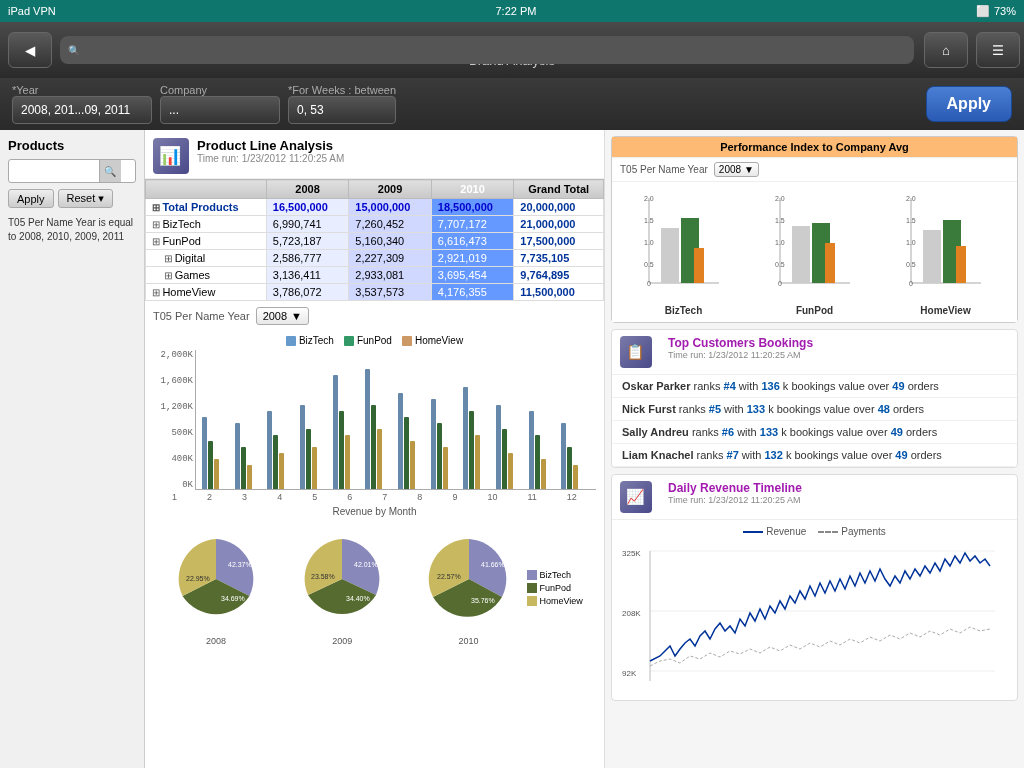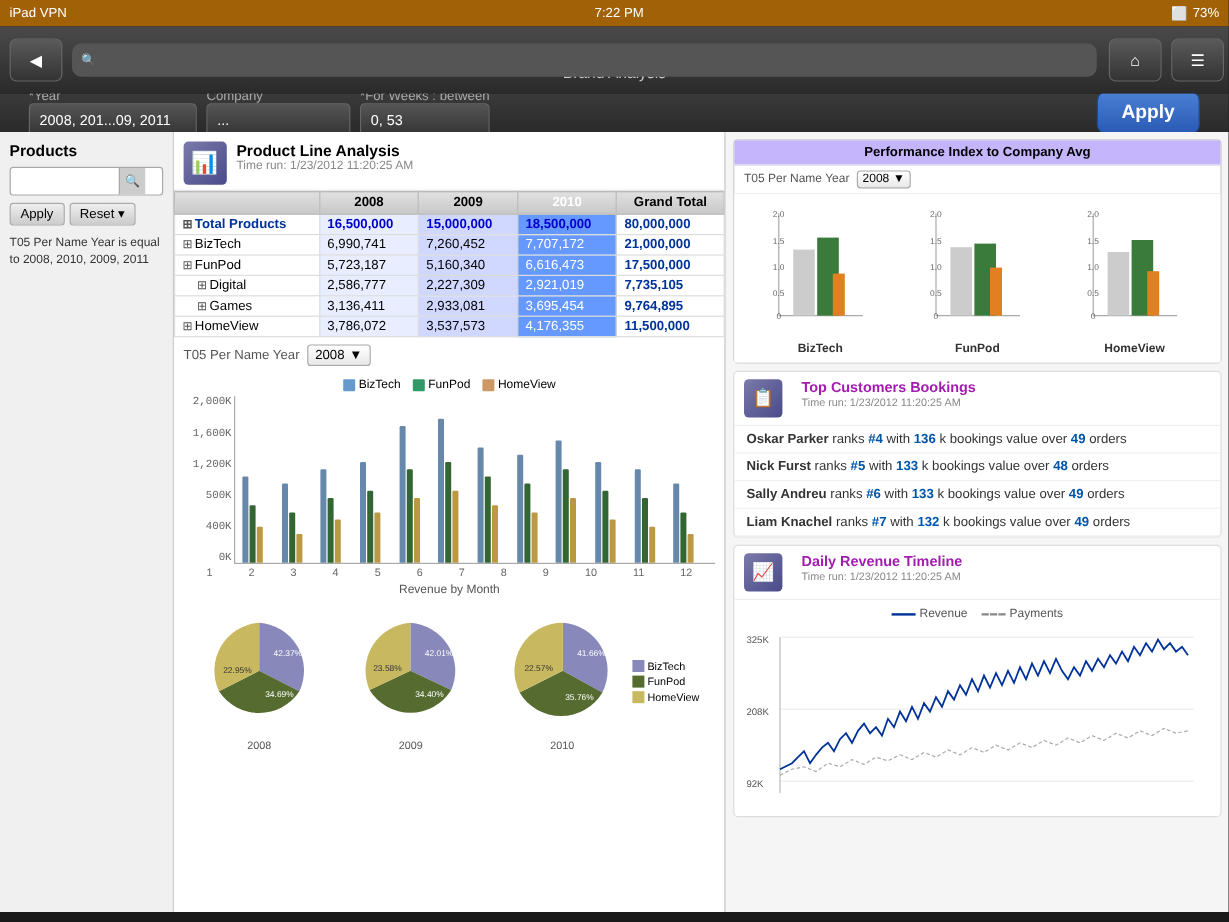--- a/index.html
+++ b/index.html
@@ -1,20 +1,20 @@
 <!DOCTYPE html>
 <html><head>
   <meta charset="utf-8">
   <style>
     * { box-sizing: border-box; margin: 0; padding: 0; }
     body { font-family: Arial, Helvetica, sans-serif; background: #1a1a1a; width: 1024px; height: 768px; overflow: hidden; font-size: 12px; }
 
     
     #status-bar {
-      background: #a16207;
+      background: #0f766e;
       color: white;
       display: flex;
       justify-content: space-between;
       align-items: center;
       height: 22px;
       padding: 0 8px;
       font-size: 11px;
     }
     .status-left, .status-right { display: flex; align-items: center; gap: 4px; }
 
@@ -58,22 +58,22 @@
       align-items: center;
       padding: 0 8px;
     }
     .search-icon-sm { color: #ccc; font-size: 10px; margin-right: 4px; }
 
     
     #filter-bar {
       background: linear-gradient(to bottom, #3a3a3a, #2a2a2a);
       display: flex;
       align-items: center;
-      height: 32px;
-      padding: 0 24px;
+      height: 52px;
+      padding: 0 12px;
       gap: 8px;
     }
     .filter-label { color: #aaa; font-size: 11px; }
     .filter-value {
       background: linear-gradient(to bottom, #555, #333);
       border: 1px solid #666;
       border-radius: 4px;
       color: white;
       padding: 4px 8px;
       font-size: 12px;
@@ -355,21 +355,21 @@
       border: 1px solid #ccc;
       border-radius: 4px;
       margin: 6px;
     }
     .perf-index-title {
       text-align: center;
       font-weight: bold;
       font-size: 11px;
       padding: 4px;
       border-bottom: 1px solid #eee;
-      background: #c4b5fd;
+      background: #fdba74;
     }
     .perf-year-row {
       display: flex;
       align-items: center;
       padding: 4px 8px;
       gap: 6px;
       border-bottom: 1px solid #eee;
     }
     .perf-year-label { font-size: 10px; color: #555; }
     .perf-year-select {
@@ -458,21 +458,21 @@
           <th class="col-2010">2010</th>
           <th>Grand Total</th>
         </tr>
       </thead>
       <tbody id="table-body">
       <tr class="total-row">
             <td class="row-label"><span class="row-expand">⊞</span>Total Products</td>
             <td class="col-2008" style="color: rgb(0, 0, 204);">16,500,000</td>
             <td class="col-2009" style="color: rgb(0, 0, 204); margin-left: 12px;">15,000,000</td>
             <td class="col-2010" style="color: rgb(0, 0, 204);">18,500,000</td>
-            <td class="col-total val-dark">80,000,000</td>
+            <td class="col-total val-dark">20,000,000</td>
           </tr>
           <tr>
             <td class="row-label"><span class="row-expand">⊞</span>BizTech</td>
             <td class="col-2008">6,990,741</td>
             <td class="col-2009">7,260,452</td>
             <td class="col-2010">7,707,172</td>
             <td class="col-total val-dark">21,000,000</td>
           </tr>
           <tr>
             <td class="row-label"><span class="row-expand">⊞</span>FunPod</td>

